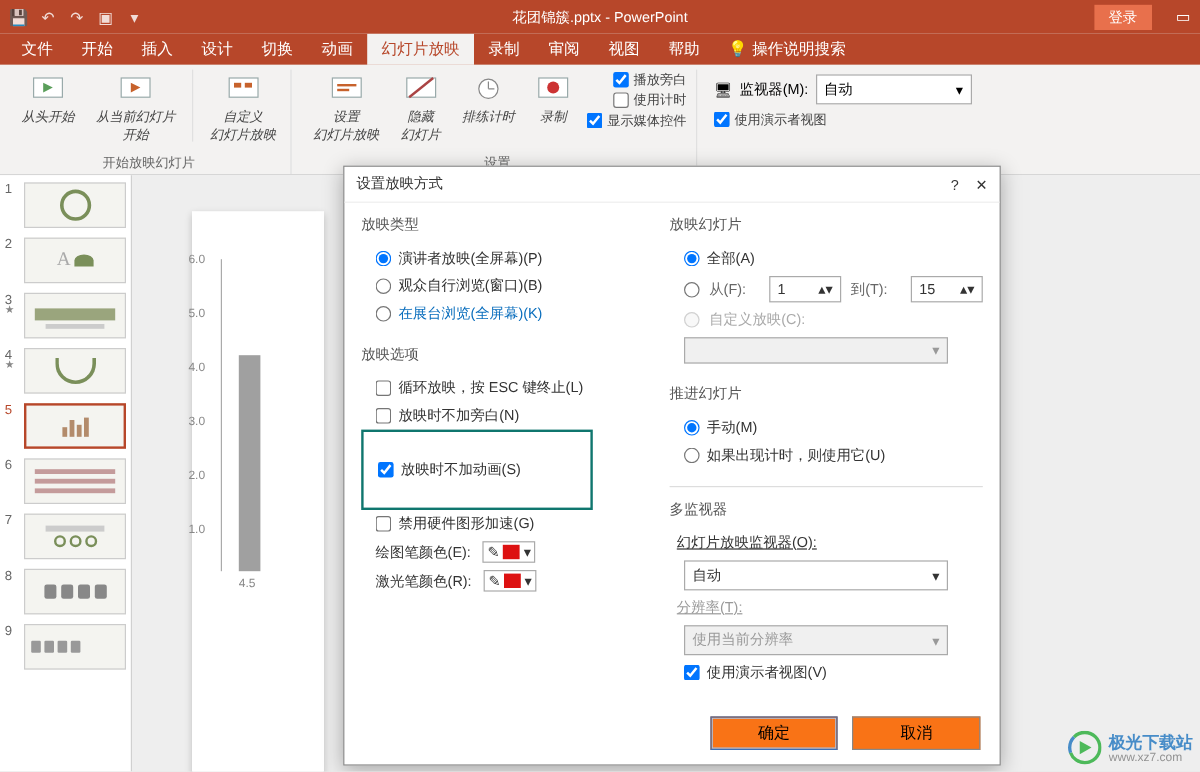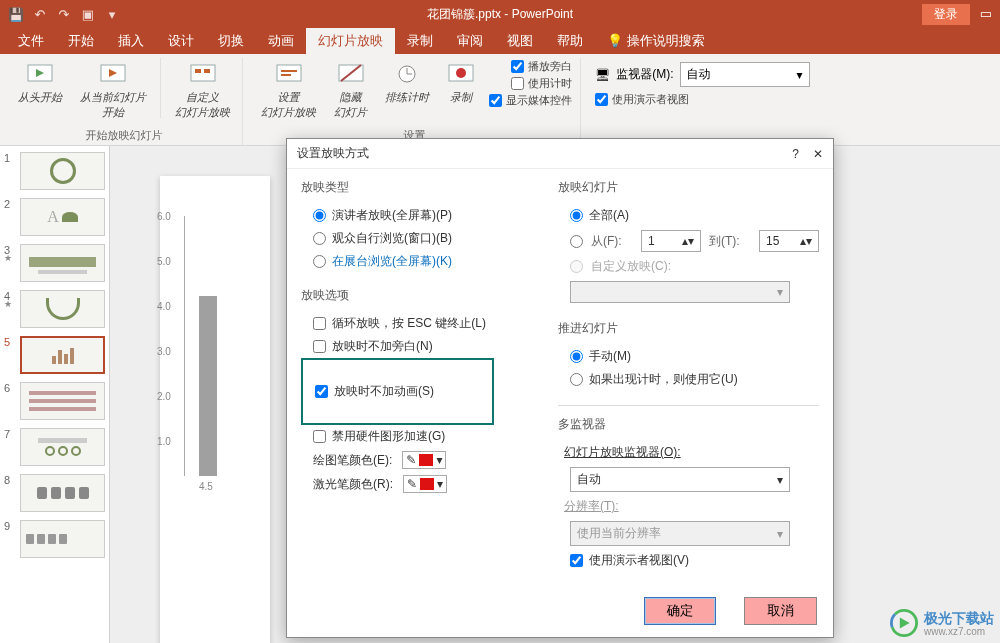--- a/index.html
+++ b/index.html
@@ -2,21 +2,21 @@
 <html><head>
 <meta charset="utf-8">
 <style>
 * { box-sizing: border-box; margin: 0; padding: 0; font-family: "Microsoft YaHei", sans-serif; }
 body { background: #e6e6e6; width: 1000px; height: 643px; overflow: hidden; position: relative; font-size: 12px; }
 
 .titlebar { height: 28px; background: #b7472a; display: flex; align-items: center; color: #fff; position: relative; }
 .qat { display: flex; gap: 8px; padding-left: 8px; align-items: center; }
 .qat span { width: 16px; height: 16px; display: inline-flex; align-items: center; justify-content: center; color: #fff; opacity: .9; }
 .title-text { position: absolute; left: 50%; transform: translateX(-50%); font-size: 12px; color: #fff; }
-.title-right { position: absolute; right: 8px; display: flex; gap: 10px; align-items: center; }
+.title-right { position: absolute; right: 8px; display: flex; gap: 20px; align-items: center; }
 .login-btn { background: #e8704c; padding: 2px 12px; font-size: 12px; }
 
 .tabs { height: 26px; background: #b7472a; display: flex; gap: 0; padding-left: 6px; color: #fff; font-size: 13px; }
 .tab { padding: 4px 12px; cursor: pointer; }
 .tab.active { background: #f3f2f1; color: #b7472a; }
 
 .ribbon { height: 92px; background: #f3f2f1; border-bottom: 1px solid #d6d6d6; display: flex; padding: 4px 6px 0; gap: 6px; }
 .ribbon-group { display: flex; flex-direction: column; align-items: center; border-right: 1px solid #e0e0e0; padding: 0 8px; }
 .ribbon-row { display: flex; gap: 10px; align-items: flex-start; flex: 1; }
 .ribbon-btn { display: flex; flex-direction: column; align-items: center; gap: 2px; padding: 2px 4px; font-size: 11px; color: #444; cursor: pointer; font-style: italic; }
@@ -49,21 +49,21 @@
 .group-title { color: #555; margin-bottom: 8px; }
 .opt-line { display: flex; align-items: center; gap: 6px; padding: 3px 0 3px 12px; cursor: pointer; }
 .opt-line input { margin: 0; }
 .hl-red { border: 2px solid #0f766e; padding: 20px 2px; display: inline-flex; }
 .color-btn { display: inline-flex; align-items: center; border: 1px solid #aaa; padding: 1px 3px; gap: 3px; margin-left: 4px; background: #fff; cursor: pointer; }
 .color-swatch { width: 14px; height: 12px; background: #d11; }
 .dropdown { border: 1px solid #aaa; padding: 3px 6px; display: flex; justify-content: space-between; align-items: center; background: #fff; width: 220px; cursor: pointer; }
 .dropdown.small { width: 60px; }
 .dropdown.disabled { background: #f0f0f0; color: #999; }
 .dlg-buttons { position: absolute; bottom: 12px; right: 16px; display: flex; gap: 12px; }
-.dlg-btn { border: 1px solid #888; padding: 4px 22px; background: #fca5a5; cursor: pointer; margin-left: 16px; }
+.dlg-btn { border: 1px solid #888; padding: 4px 39px; background: #f97316; cursor: pointer; }
 .dlg-btn.primary { border: 1px solid #3a6fb7; box-shadow: 0 0 0 1px #a7c4e8 inset; }
 .field-row { display: flex; align-items: center; gap: 8px; padding: 3px 0 3px 12px; }
 .sep-line { border-top: 1px solid #ddd; margin: 6px 0 10px; }
 .underline { text-decoration: underline; }
 
 .watermark { position: absolute; right: 6px; bottom: 6px; display: flex; align-items: center; gap: 6px; opacity: .9; }
 .watermark .logo { width: 28px; height: 28px; }
 .watermark .txt1 { font-size: 14px; color: #3582c4; font-weight: bold; }
 .watermark .txt2 { font-size: 10px; color: #888; margin-top: -2px; }
 .qat-sym,.win-sym{font-size:13px;line-height:1}

